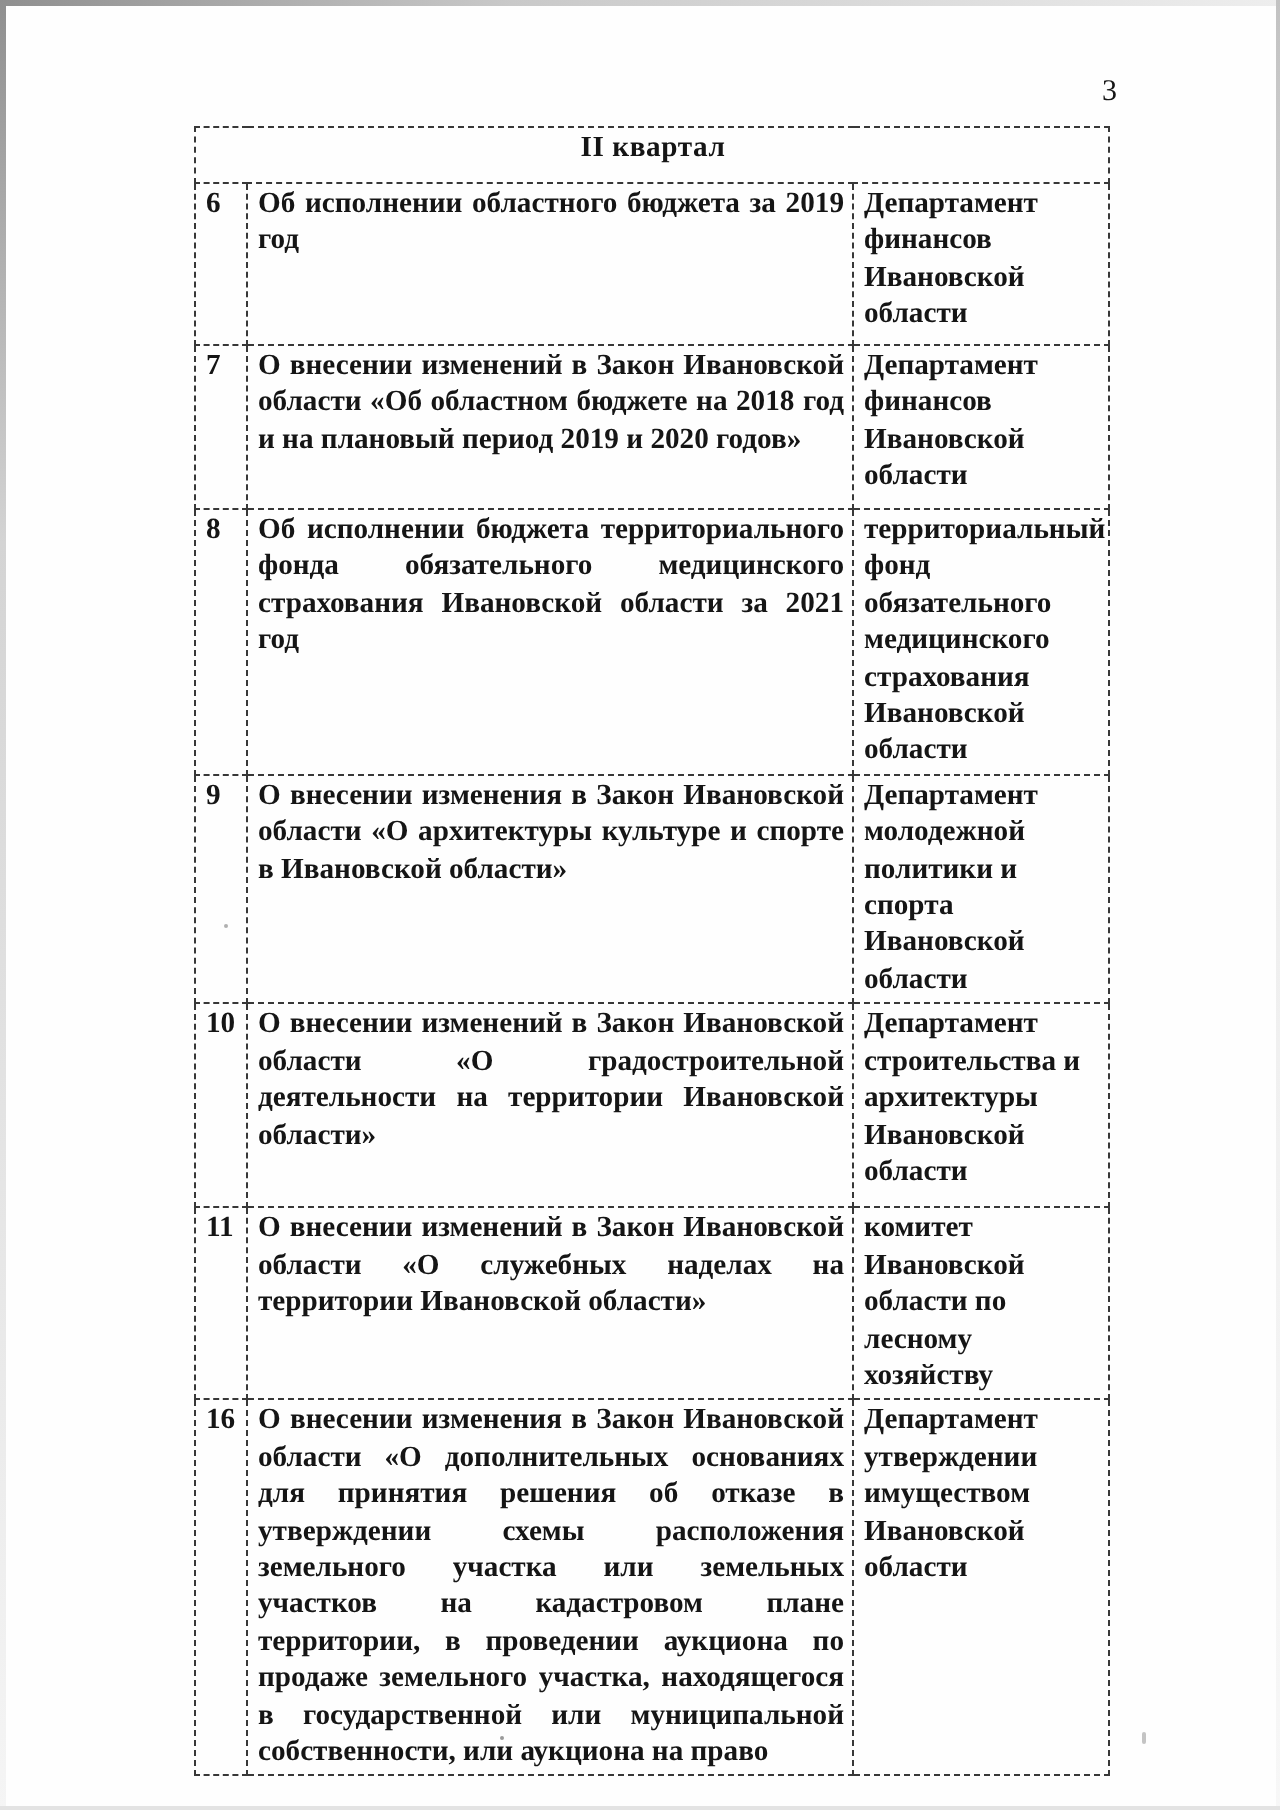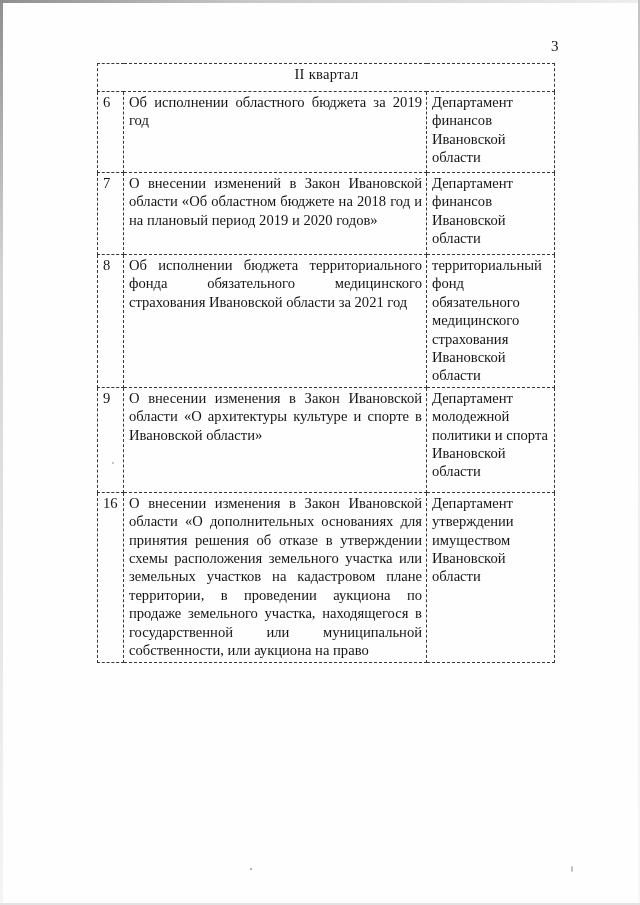--- a/index.html
+++ b/index.html
@@ -43,21 +43,21 @@
     position: absolute;
     top: 63px;
     left: 97px;
     width: 457px;
     border-collapse: collapse;
     table-layout: fixed;
   }
   table.doc-table td, table.doc-table th {
     border: 1px dashed #383838;
     vertical-align: top;
-    font-weight: normal;
+    font-weight: bold;
     font-size: 14.6px;
     line-height: 18.4px;
     padding: 1px 4px 2px 5px;
     overflow: hidden;
   }
   th.quarter-header {
     text-align: center;
     font-size: 15px;
     height: 24px;
     padding-top: 4px;
@@ -124,20 +124,30 @@
     <tr class="r8">
       <td class="cell-num">8</td>
       <td class="cell-title">Об исполнении бюджета территориального фонда обязательного медицинского страхования Ивановской области за 2021 год</td>
       <td class="cell-dept">территориальный фонд обязательного медицинского страхования Ивановской области</td>
     </tr>
     <tr class="r9">
       <td class="cell-num">9</td>
       <td class="cell-title">О внесении изменения в Закон Ивановской области «О архитектуры культуре и спорте в Ивановской области»</td>
       <td class="cell-dept">Департамент молодежной политики и спорта Ивановской области</td>
     </tr>
+    <tr class="r10">
+      <td class="cell-num">10</td>
+      <td class="cell-title">О внесении изменений в Закон Ивановской области «О градостроительной деятельности на территории Ивановской области»</td>
+      <td class="cell-dept">Департамент строительства и архитектуры Ивановской области</td>
+    </tr>
+    <tr class="r11">
+      <td class="cell-num">11</td>
+      <td class="cell-title">О внесении изменений в Закон Ивановской области «О служебных наделах на территории Ивановской области»</td>
+      <td class="cell-dept">комитет Ивановской области по лесному хозяйству</td>
+    </tr>
     <tr class="r12">
       <td class="cell-num">16</td>
       <td class="cell-title">О внесении изменения в Закон Ивановской области «О дополнительных основаниях для принятия решения об отказе в утверждении схемы расположения земельного участка или земельных участков на кадастровом плане территории, в проведении аукциона по продаже земельного участка, находящегося в государственной или муниципальной собственности, или аукциона на право</td>
       <td class="cell-dept">Департамент утверждении имуществом Ивановской области</td>
     </tr>
   </tbody>
 </table>
 
 <div class="speck s1"></div>
 <div class="speck s2"></div>

